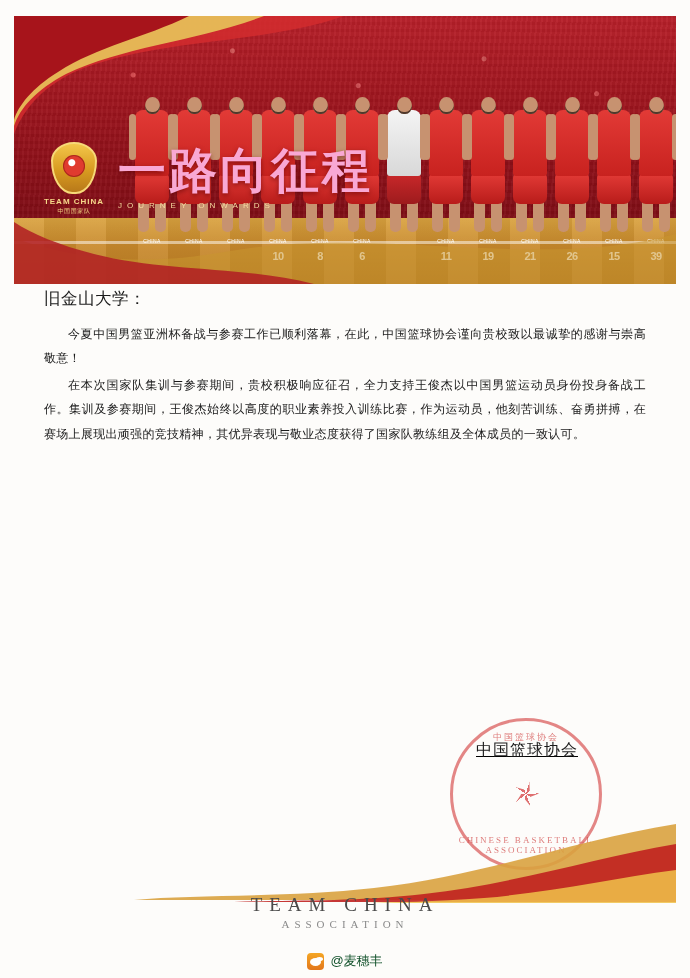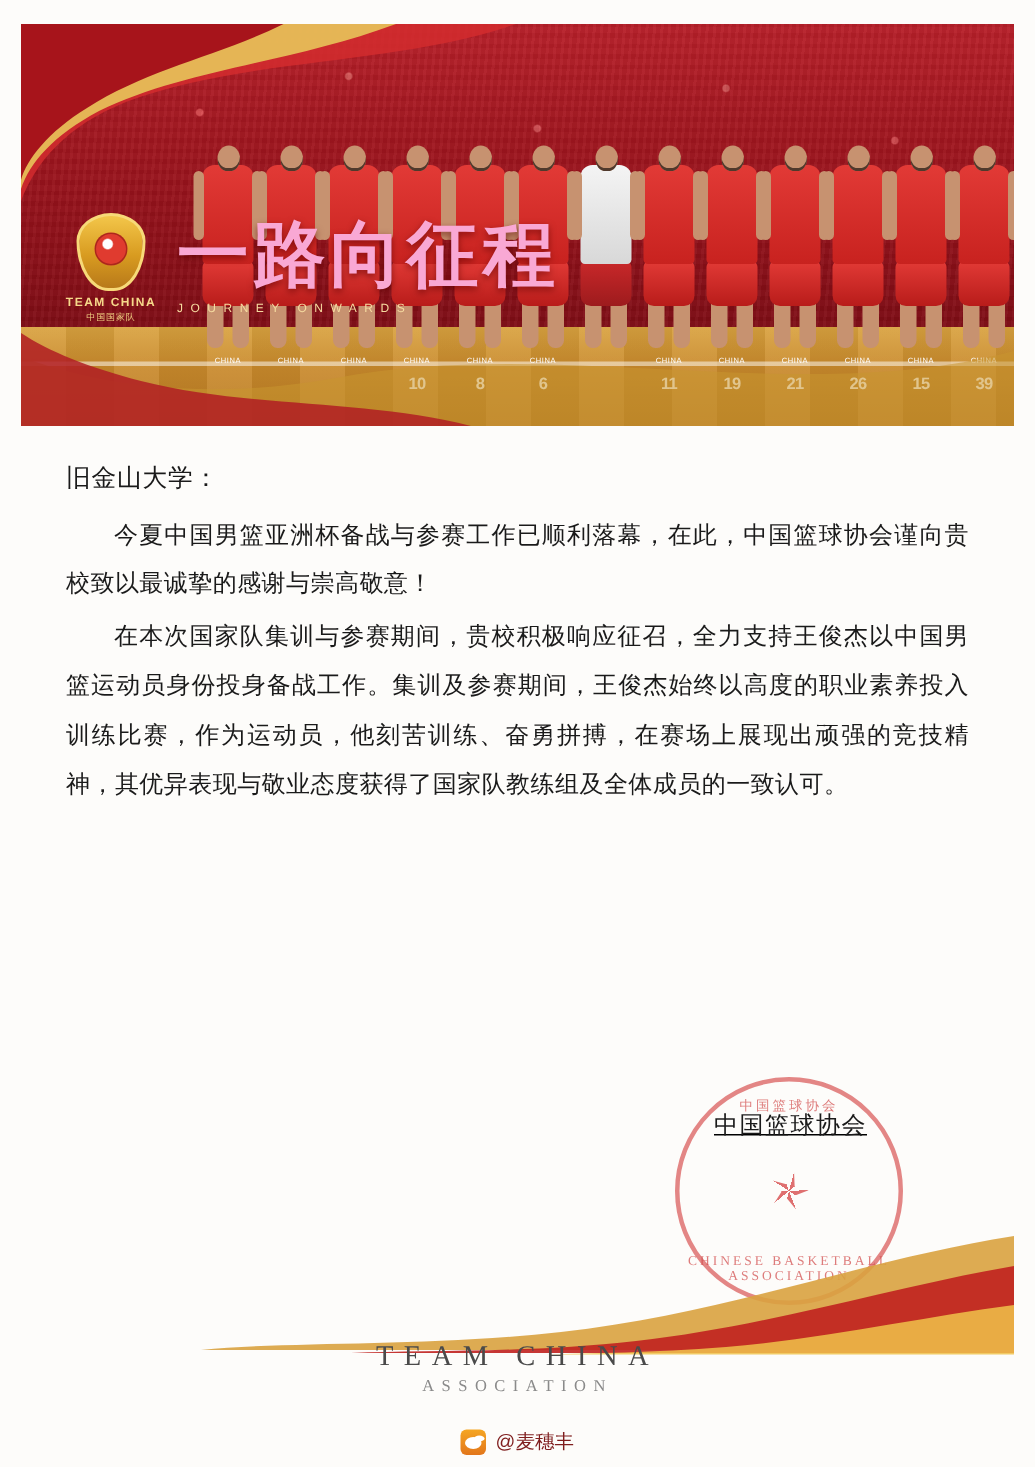--- a/index.html
+++ b/index.html
@@ -244,33 +244,33 @@
     font-size: 8px;
     letter-spacing: 5px;
     color: #f6dba0;
     font-weight: normal;
   }
 
   
   .letter {
     position: absolute;
     left: 0; right: 0;
-    top: 304px;
+    top: 284px;
     padding: 0 44px;
     font-family: "Liberation Serif", serif;
     color: #1a1a1a;
   }
   .salutation {
     font-size: 16.5px;
     line-height: 1.8;
     letter-spacing: .5px;
     margin-bottom: 8px;
   }
   .para {
-    font-size: 16px;
+    font-size: 12px;
     line-height: 2.05;
     letter-spacing: .3px;
     text-indent: 2em;
     text-align: justify;
     margin: 0 0 2px 0;
   }
 
   
   .seal-block {
     position: absolute;
@@ -359,21 +359,21 @@
     color: #8a8a8a;
     margin-top: 2px;
   }
   .weibo-bar {
     position: absolute;
     left: 0; right: 0; bottom: 8px;
     display: flex;
     align-items: center;
     justify-content: center;
     gap: 6px;
-    color: #7f1d1d;
+    color: #14532d;
     font-size: 13px;
     font-family: "Liberation Sans", sans-serif;
   }
   .weibo-logo {
     width: 17px; height: 17px;
     border-radius: 4px;
     background: linear-gradient(180deg,#f5a623 0%, #e2761b 100%);
     position: relative;
     display: inline-block;
   }

